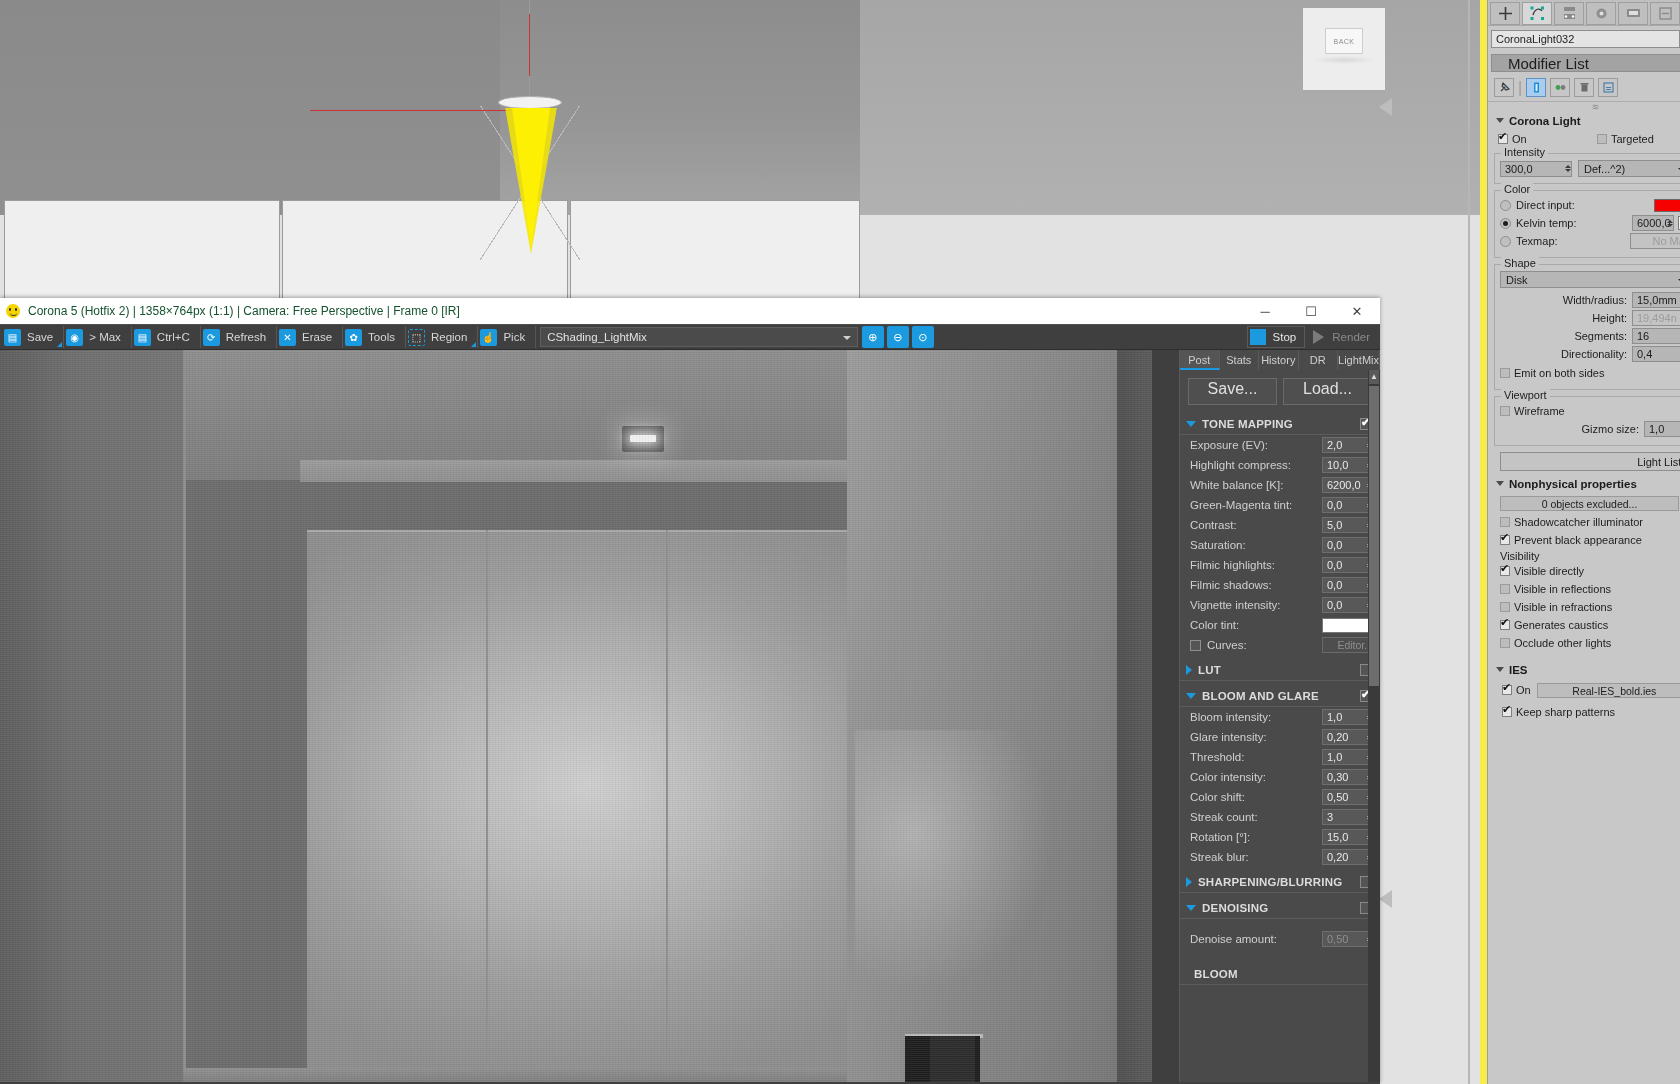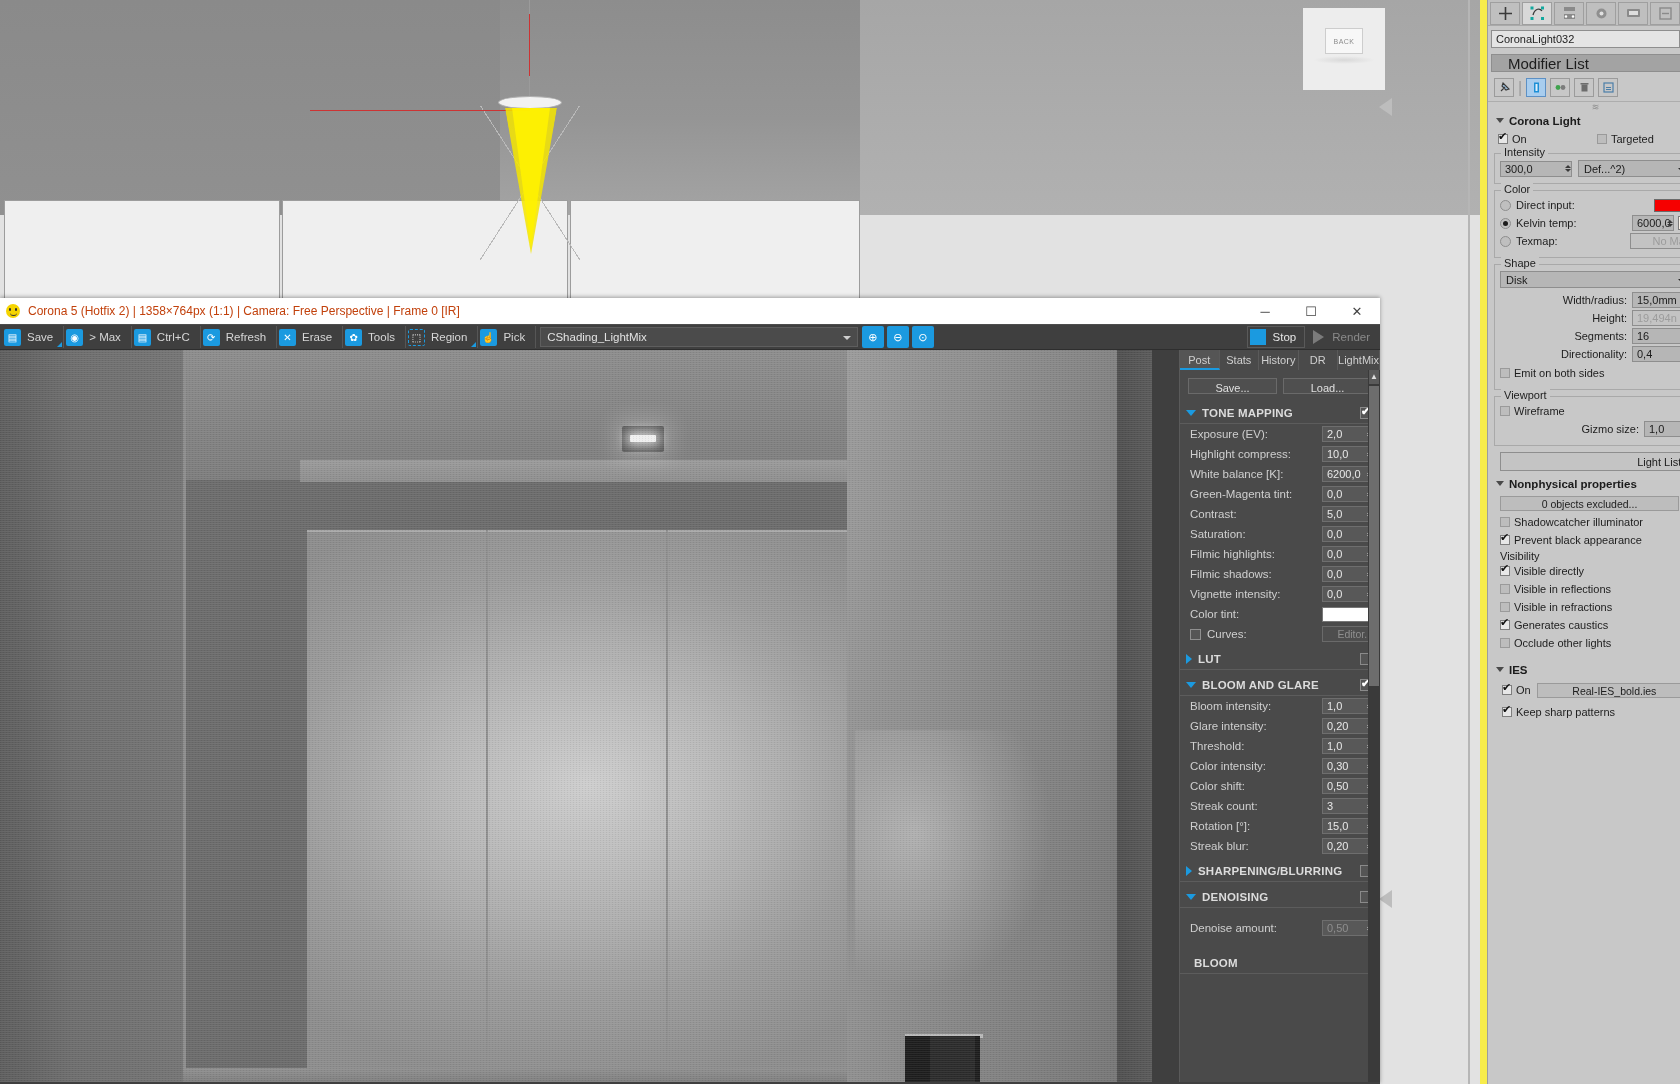--- a/index.html
+++ b/index.html
@@ -131,21 +131,21 @@
   .vfb-smiley::before {
     content:""; position:absolute; left:3px; top:4px; width:2px; height:3px;
     background:#333; border-radius:1px;
     box-shadow: 6px 0 0 #333;
   }
   .vfb-smiley::after {
     content:""; position:absolute; left:3.5px; top:8px; width:7px; height:3px;
     border-bottom:1.5px solid #333; border-radius:0 0 5px 5px;
   }
   .vfb-title-text {
-    font-size: 12px; color: #c2410c; margin-left: 8px; white-space: nowrap;
+    font-size: 12px; color: #14532d; margin-left: 8px; white-space: nowrap;
   }
   .vfb-winbtns { margin-left: auto; display: flex; }
   .vfb-winbtn {
     width: 46px; height: 26px; display: flex; align-items: center;
     justify-content: center; color: #444; font-size: 13px;
   }
 
   .vfb-toolbar {
     height: 26px; background: #3f3f3f; display: flex; align-items: center;
     border-top: 1px solid #4d4d4d; border-bottom: 1px solid #2e2e2e;
@@ -282,22 +282,22 @@
   }
   .post-tabs { display: flex; height: 20px; background:#3f3f3f; }
   .post-tab {
     flex: 1; font-size: 11px; color: #d0d0d0; text-align: center;
     line-height: 20px; border-right: 1px solid #5a5a5a; background:#4a4a4a;
   }
   .post-tab.active { background:#555; border-bottom:2px solid #1b9ae0; }
   .post-scroll { height: 712px; overflow: hidden; position:relative; }
   .sl-row { display:flex; gap:6px; padding:8px 8px 4px 8px; }
   .sl-btn {
-    flex:1; height:16px; background:#4f4f4f; border:1px solid #6a6a6a;
-    color:#e0e0e0; font-size:11px; text-align:center; line-height:19px;
+    flex:1; height:27px; background:#4f4f4f; border:1px solid #6a6a6a;
+    color:#e0e0e0; font-size:16px; text-align:center; line-height:19px;
   }
   .sec-head {
     display:flex; align-items:center; height:22px; padding-left:6px;
     color:#dcdcdc; font-size:11.5px; font-weight:bold; letter-spacing:.2px;
     border-bottom:1px solid #5c5c5c; margin-top:4px;
   }
   .sec-head .tri-d {
     width:0;height:0;border-left:5px solid transparent;border-right:5px solid transparent;
     border-top:6px solid #1b9ae0; margin-right:6px;
   }

